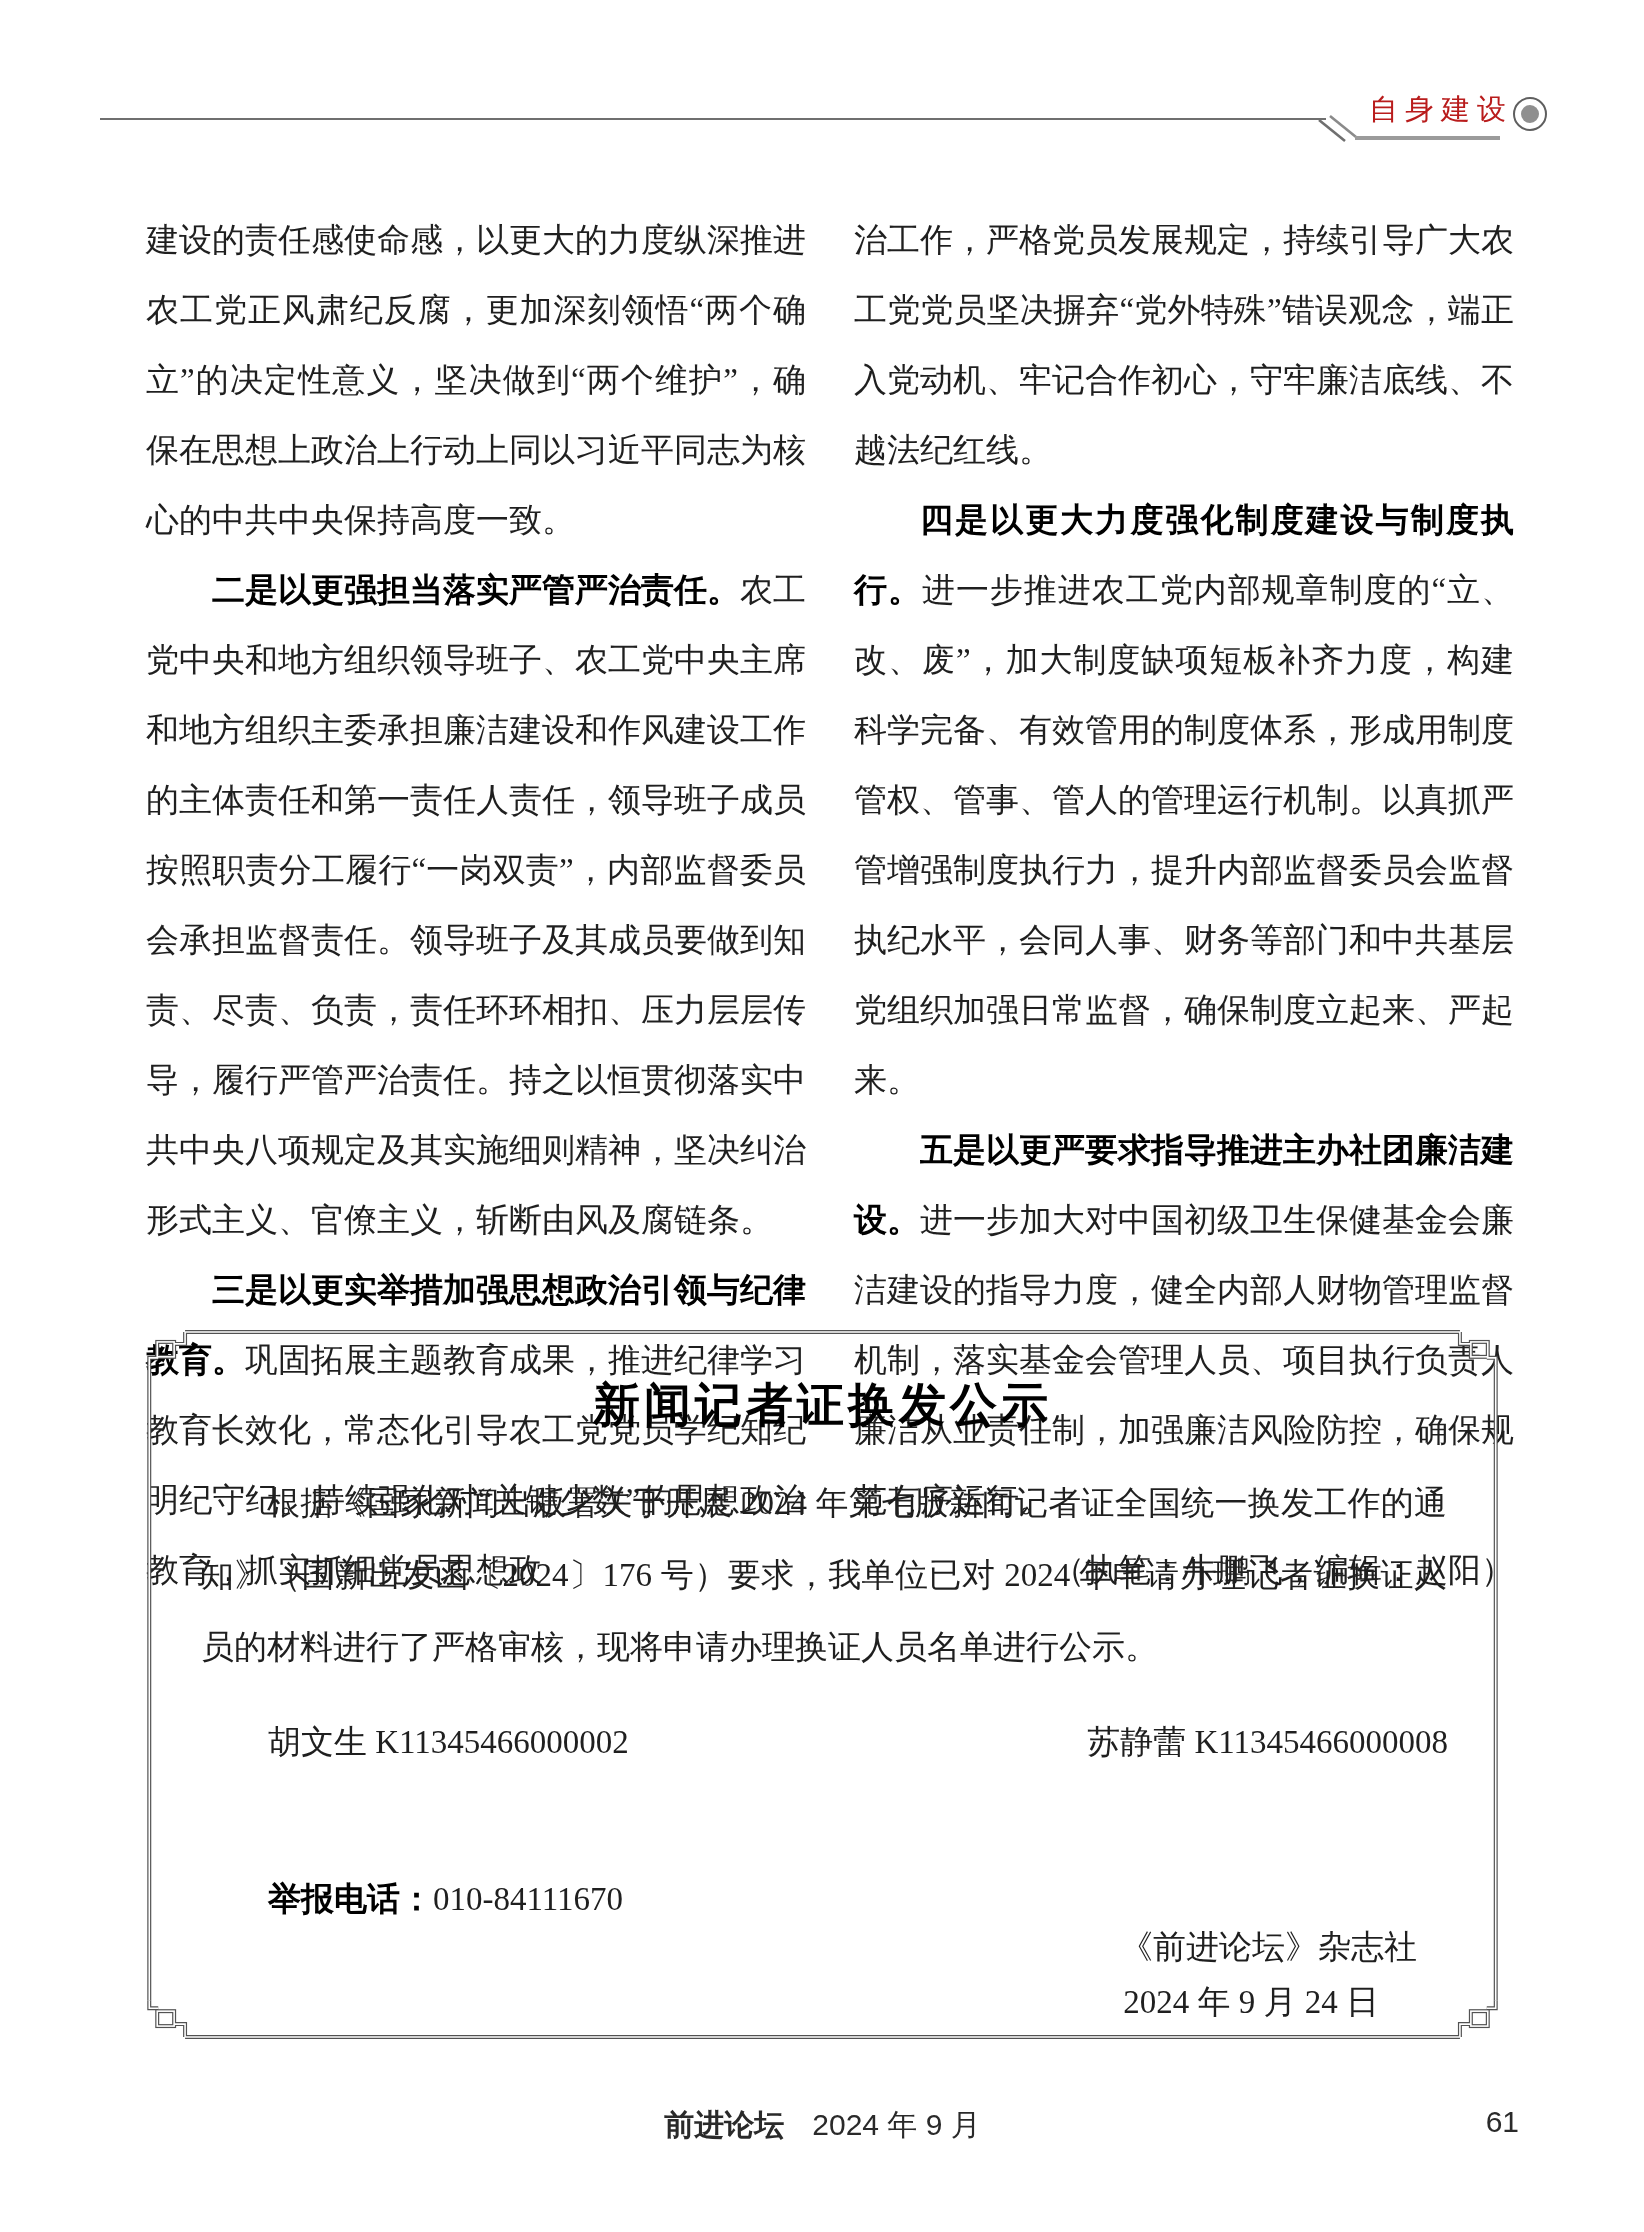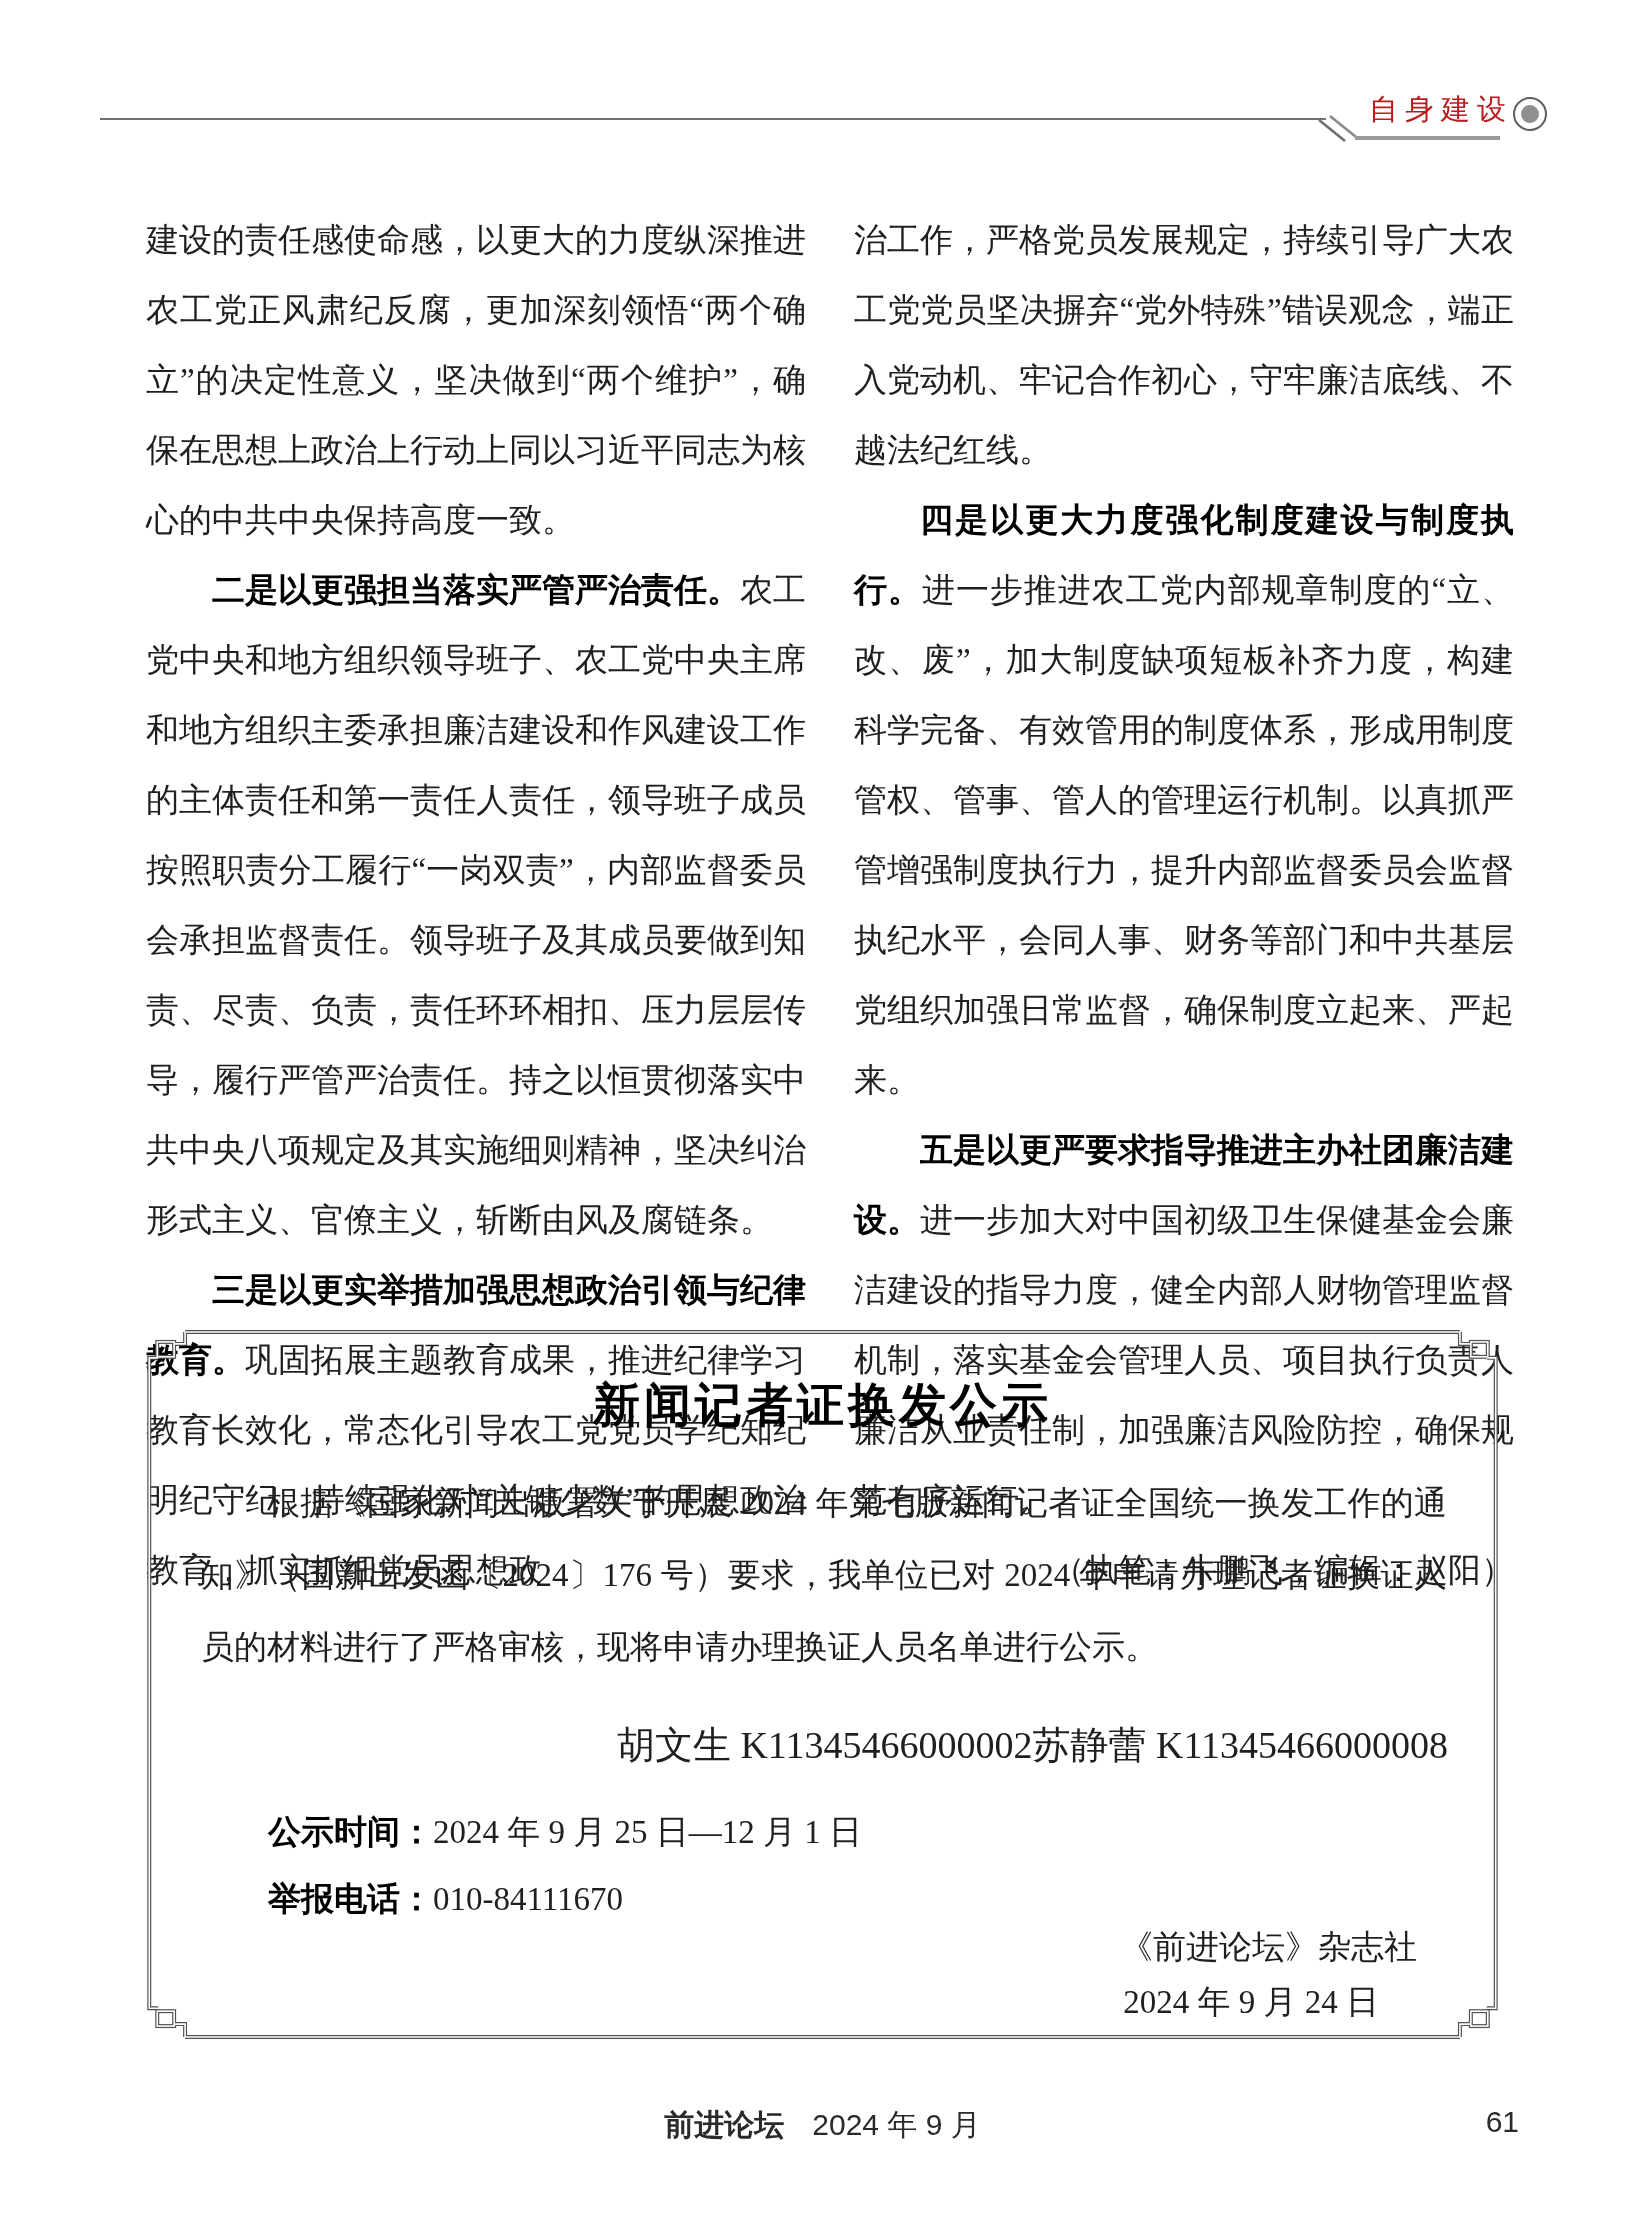--- a/index.html
+++ b/index.html
@@ -41,21 +41,21 @@
     position:absolute; top:46px; left:0; width:100%; text-align:center;
     font-family:"Liberation Sans","DejaVu Sans",sans-serif; font-weight:700;
     font-size:47px; letter-spacing:4px; color:#000;
   }
   .n-body {
     position:absolute; left:56px; top:139px; width:1246px;
     font-size:33px; line-height:72px; text-align:justify; text-indent:2em;
   }
   .n-names {
     position:absolute; left:123px; top:392px; width:1180px;
-    display:flex; justify-content:flex-end; font-size:38px; white-space:nowrap;
+    display:flex; justify-content:space-between; font-size:33px; white-space:nowrap;
   }
   .n-row { position:absolute; left:123px; font-size:33px; white-space:nowrap; }
   .n-row .lbl { font-family:"Liberation Sans","DejaVu Sans",sans-serif; font-weight:700; color:#000; }
   .n-row-period { top:482px; }
   .n-row-hotline { top:549px; }
   .n-signer { position:absolute; right:83px; top:597px; font-size:33px; white-space:nowrap; }
   .n-date   { position:absolute; right:121px; top:652px; font-size:33px; white-space:nowrap; }
   
   .f-center {
     position:absolute; top:2105px; left:0; width:100%; text-align:center;
@@ -137,23 +137,20 @@
     </svg>
 
     <div class="n-title">新闻记者证换发公示</div>
     <div class="n-body">根据《国家新闻出版署关于开展 2024 年第七版新闻记者证全国统一换发工作的通知》（国新出发函〔2024〕176 号）要求，我单位已对 2024 年申请办理记者证换证人员的材料进行了严格审核，现将申请办理换证人员名单进行公示。</div>
 
     <div class="n-names">
       <span>胡文生 K11345466000002</span>
       <span>苏静蕾 K11345466000008</span>
     </div>
 
-    <div class="n-row n-row-period">
-      <span class="lbl">公示时间：</span><span>2024 年 9 月 25 日—12 月 1 日</span>
-    </div>
     <div class="n-row n-row-hotline">
       <span class="lbl">举报电话：</span><span>010-84111670</span>
     </div>
 
     <div class="n-signer">《前进论坛》杂志社</div>
     <div class="n-date">2024 年 9 月 24 日</div>
   </div>
 
   <div class="f-center">
     <span class="journal">前进论坛</span><span>2024 年 9 月</span>

